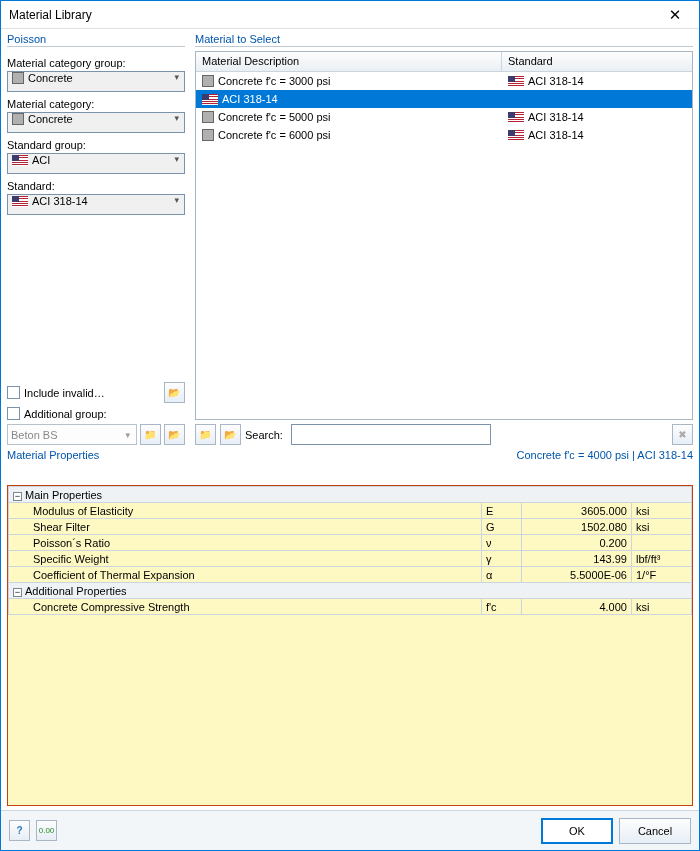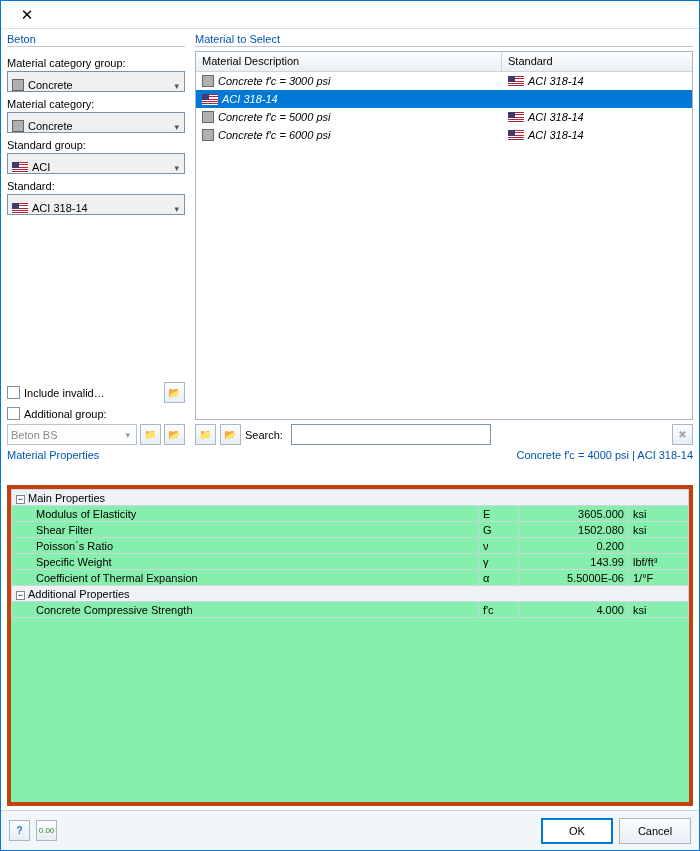--- a/index.html
+++ b/index.html
@@ -45,21 +45,21 @@
     font-size: 11px;
     padding: 0 0 1px 0;
   }
   .separator {
     border-top: 1px solid #c0c8d0;
     margin-bottom: 4px;
   }
   .label { margin-top: 6px; margin-bottom: 2px; }
   .combo {
     display: flex;
-    align-items: flex-end;
+    align-items: flex-start;
     height: 21px;
     border: 1px solid #7a93ab;
     background: #f0f0f0;
     padding: 0 2px 0 4px;
     cursor: pointer;
   }
   .combo-content { flex: 1; display: flex; align-items: center; gap: 4px; }
   .combo-arrow { font-size: 9px; color: #555; padding: 0 3px; }
   .swatch { width: 12px; height: 12px; border: 1px solid #666; display: inline-block; }
   .swatch-grey { background: #b0b0b0; }
@@ -101,21 +101,21 @@
     background: linear-gradient(#fdfdfd,#eaeff4);
     border-bottom: 1px solid #cbd5df;
     height: 20px;
   }
   .list-header > div {
     border-right: 1px solid #cbd5df;
     padding: 3px 6px;
   }
   .col1 { flex: 1; }
   .col2 { width: 190px; }
-  .list-body { flex: 1; overflow: auto; font-style: italic; }
+  .list-body { flex: 1; overflow: auto; }
   .list-header .col2 { border-right: none; }
   .row {
     display: flex; height: 18px; align-items: center;
   }
   .row > div { padding: 0 6px; display: flex; align-items: center; gap: 4px; }
   .row .col1 { flex: 1; }
   .row .col2 { width: 190px; }
   .row.selected { background: #0078d7; color: #fff; }
   .search-row {
     display: flex; align-items: center; gap: 4px; margin-top: 4px;
@@ -133,21 +133,21 @@
     padding: 0 6px 4px 6px;
     min-height: 0;
     gap: 24px;
   }
   .props-head {
     display: flex; align-items: baseline;
     color: #0055aa;
   }
   .props-head .right { margin-left: auto; font-size: 11px; }
   .grid-frame {
-    border: 4px solid #c2410c; background:#86efac; flex:1; display:flex; flex-direction:column; overflow:hidden;
+    border: 1px solid #c2410c; background:#fef9c3; flex:1; display:flex; flex-direction:column; overflow:hidden;
   }
   .grid-body { flex:1; overflow:auto; }
   table.grid { width: 100%; border-collapse: collapse; table-layout: fixed; }
   table.grid td {
     border: 1px solid #cbd5df; padding: 1px 4px; height: 16px; font-size: 11px;
     white-space: nowrap; overflow: hidden;
   }
   tr.section td { background: #eef2f4; }
   .expand { display:inline-block; width:9px; height:9px; border:1px solid #7a898f; text-align:center; line-height:7px; font-size:9px; margin-right:3px; background:#fff; cursor:pointer; }
   .num { text-align: right; }
@@ -168,28 +168,29 @@
   }
   .btn.primary { border: 2px solid #0078d7; background: #fff; }
   .icon-folder { color: #c78a1e; }
   .icon-open { color: #c78a1e; }
   .muted { color: #aaa; }
 </style>
 </head>
 <body>
 
 <div class="titlebar">
+  <span class="titlebar-text">Material Library</span>
   <div class="close-btn">✕</div>
 </div>
 
 <div class="upper">
 
   <div class="filter-pane">
     <div class="groupbox">
-      <div class="group-title">Beton</div>
+      <div class="group-title">Poisson</div>
       <div class="separator"></div>
 
       <div class="label">Material category group:</div>
       <div class="combo">
         <span class="combo-content">
             <span class="swatch swatch-grey"></span>
             <span>Concrete</span>
           </span>
         <span class="combo-arrow">▾</span>
       </div>

